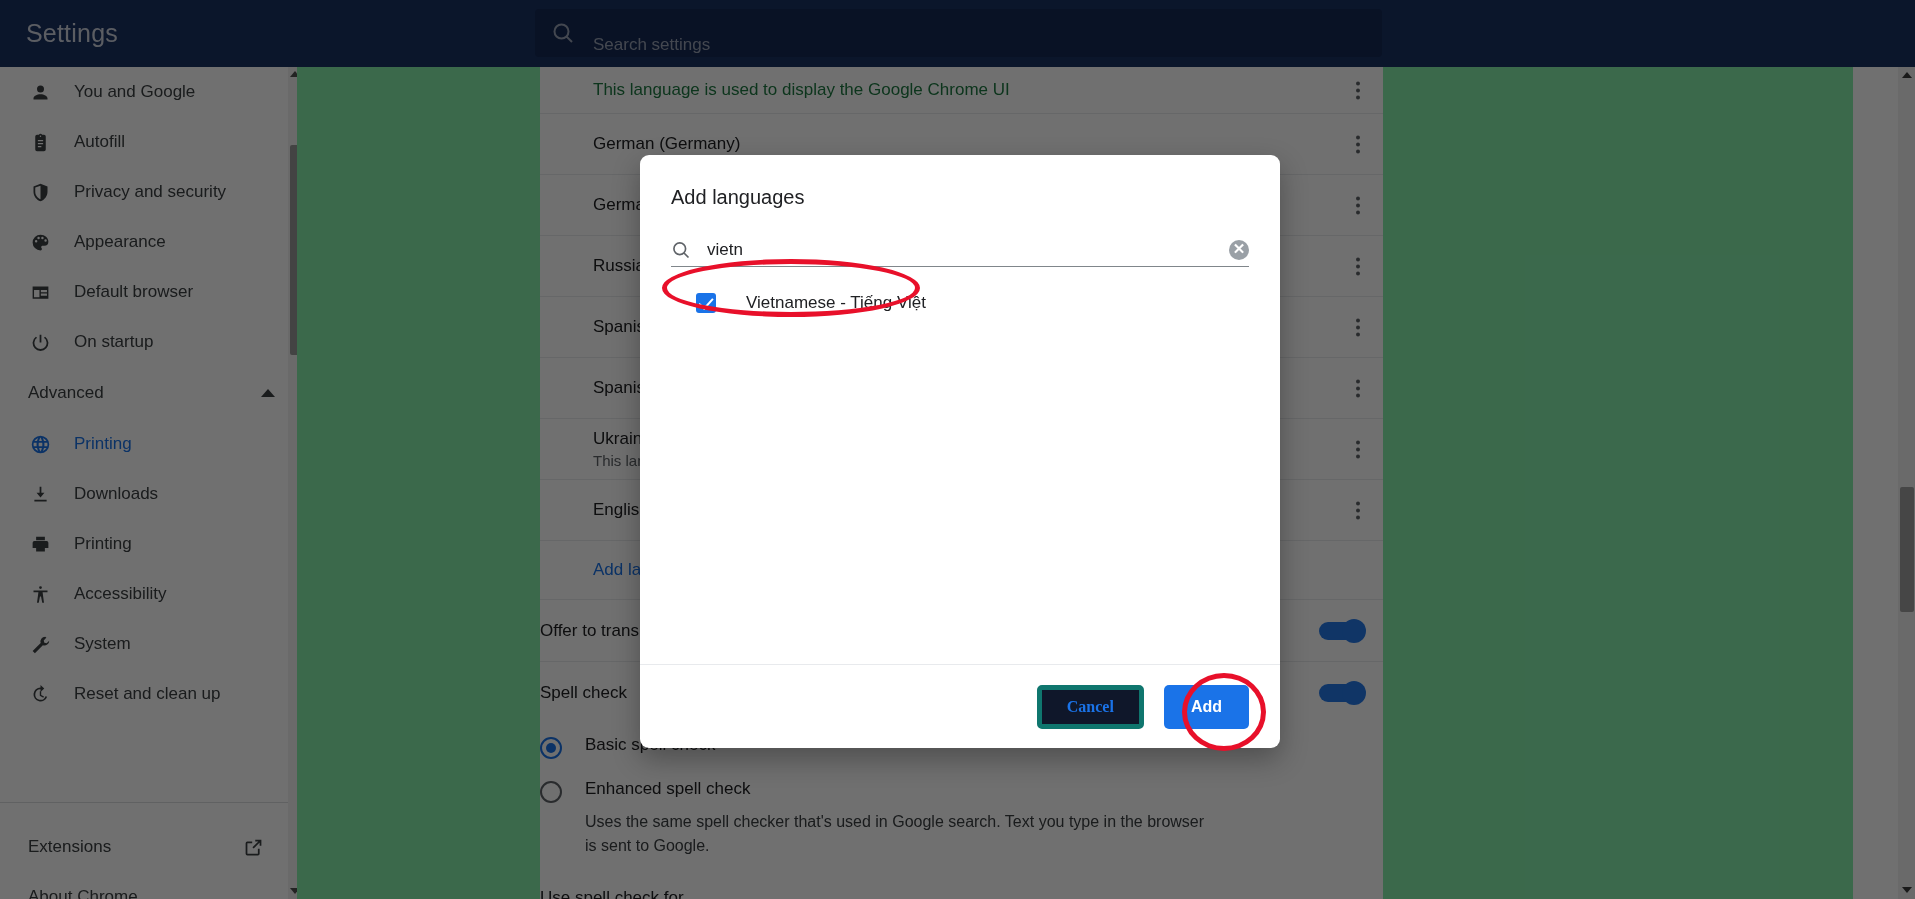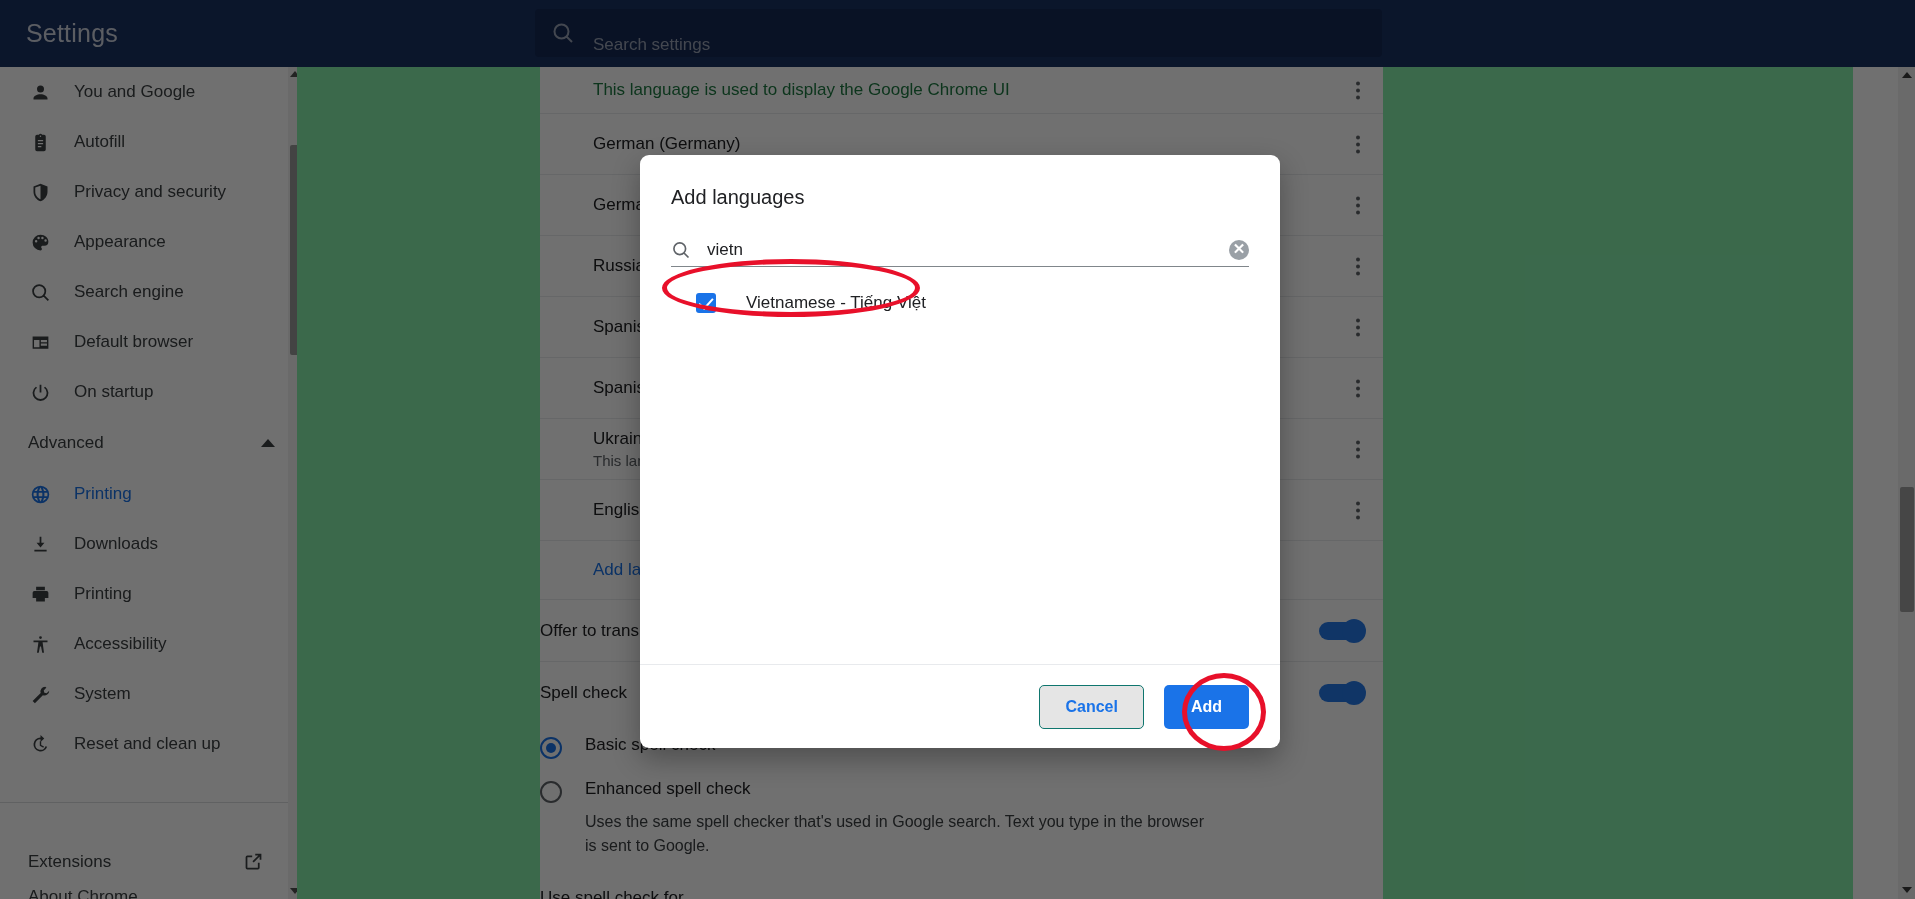--- a/index.html
+++ b/index.html
@@ -212,23 +212,23 @@
     width:6px; height:12px; border:solid #fff;
     border-width:0 2.5px 2.5px 0; transform:rotate(42deg);
   }
   #lang-opt-label { font-size:17px; color:#202124; }
   #dlg-footer {
     border-top:1px solid #e8eaed; height:84px;
     display:flex; align-items:center; justify-content:flex-end;
     padding-right:31px; gap:20px;
   }
   #btn-cancel {
-    height:44px; padding:0 25px; border:1px solid #0f766e; border-radius:5px;
-    background:#e5e5e5; color:#1a73e8; font-size:16px; font-weight:600;
-    font-family:Liberation Sans, sans-serif; cursor:pointer;
+    height:44px; padding:0 25px; border:5px solid #0f766e; border-radius:5px;
+    background:#0f172a; color:#1a73e8; font-size:16px; font-weight:600;
+    font-family:Liberation Serif, serif; cursor:pointer;
     display:flex;align-items:center;
   }
   #btn-add {
     height:44px; padding:0 27px; border:none; border-radius:5px;
     background:#1a73e8; color:#fff; font-size:16px; font-weight:600;
     font-family:"Liberation Sans", sans-serif; cursor:pointer;
     display:flex;align-items:center;
   }
 
   
@@ -287,28 +287,20 @@
 
     <div class="nav-item">
       <span class="nav-icon">
         <svg viewBox="0 0 24 24">
             <path d="M12 3a9 9 0 0 0 0 18c.9 0 1.6-.7 1.6-1.6 0-.4-.2-.8-.4-1.1-.3-.3-.4-.6-.4-1 0-.9.7-1.6 1.6-1.6h1.9A4.7 4.7 0 0 0 21 11c0-4.4-4-8-9-8zm-5 9a1.4 1.4 0 1 1 0-2.8A1.4 1.4 0 0 1 7 12zm2.8-3.8a1.4 1.4 0 1 1 0-2.8 1.4 1.4 0 0 1 0 2.8zm4.4 0a1.4 1.4 0 1 1 0-2.8 1.4 1.4 0 0 1 0 2.8zm3.6 3a1.4 1.4 0 1 1 0-2.8 1.4 1.4 0 0 1 0 2.8z"></path>
           </svg>
       </span>
       <span class="nav-label">Appearance</span>
     </div>
 
-    <div class="nav-item">
-      <span class="nav-icon">
-        <svg viewBox="0 0 24 24">
-            <path fill="none" stroke="#3c4043" stroke-width="2" d="M10.5 3.5a7 7 0 1 0 0 14 7 7 0 0 0 0-14zM15.6 15.6 21 21"></path>
-          </svg>
-      </span>
-      <span class="nav-label">Search engine</span>
-    </div>
 
     <div class="nav-item">
       <span class="nav-icon">
         <svg viewBox="0 0 24 24">
             <path d="M3 5h18v14H3V5zm1.6 4.2v8.2h6.2V9.2H4.6zm7.8 0v2.6h7V9.2h-7zm0 4v2.6h7v-2.6h-7z"></path>
           </svg>
       </span>
       <span class="nav-label">Default browser</span>
     </div>
 
@@ -376,21 +368,21 @@
         <svg viewBox="0 0 24 24">
             <path d="M12 4a8 8 0 1 0 7.6 10.5l-1.9-.6A6 6 0 1 1 12 6v3l4.3-3.8L12 1v3z"></path>
             <path d="M11.2 8.2h1.6v4.3l3.2 1.9-.8 1.4-4-2.4V8.2z"></path>
           </svg>
       </span>
       <span class="nav-label">Reset and clean up</span>
     </div>
 
     <div id="sidebar-divider"></div>
 
-    <div class="foot-item" style="position:absolute;left:0;top:755px;width:288px;align-items:flex-end;">
+    <div class="foot-item" style="position:absolute;left:0;top:755px;width:288px;">
       <span class="foot-label">Extensions</span>
       <span class="ext-icon">
         <svg viewBox="0 0 24 24">
             <path fill="none" stroke="#3c4043" stroke-width="2" d="M14 4h6v6M20 4l-8.5 8.5M18 13.5V19a1 1 0 0 1-1 1H5a1 1 0 0 1-1-1V7a1 1 0 0 1 1-1h5.5"></path>
           </svg>
       </span>
     </div>
 
     <div class="foot-item" style="position:absolute;left:0;top:805px;width:288px;">
       <span class="foot-label">About Chrome</span>

